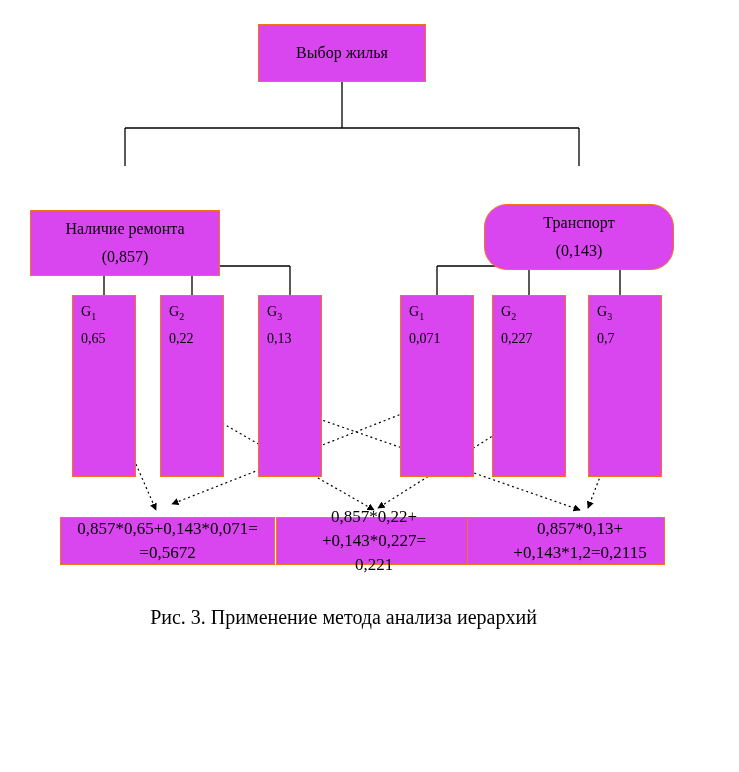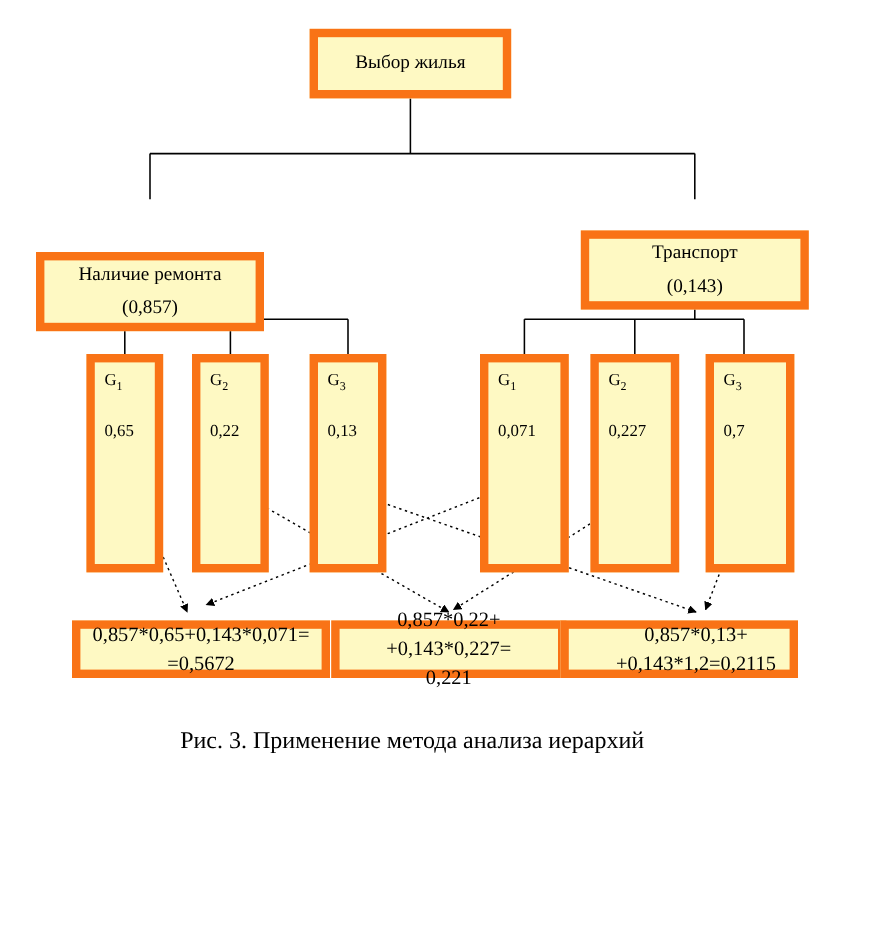--- a/index.html
+++ b/index.html
@@ -11,22 +11,22 @@
     position: relative;
     width: 739px;
     height: 772px;
     background: #ffffff;
     font-family: "Liberation Serif", serif;
     color: #000000;
     overflow: hidden;
   }
   .box {
     position: absolute;
-    border: 7px solid #f97316;
-    background: #fef9c3;
+    border: 1px solid #f97316;
+    background: #d946ef;
     box-sizing: border-box;
     display: flex;
     flex-direction: column;
     align-items: center;
     justify-content: center;
     text-align: center;
   }
   .box .line1, .box .line2 {
     display: block;
     line-height: 1.4;
@@ -38,35 +38,35 @@
     height: 58px;
     font-size: 16px;
   }
   .crit-box {
     width: 190px;
     height: 66px;
     font-size: 16px;
     margin-top: 44px;
   }
   #crit-left  { left: 30px;  top: 166px; }
-  #crit-right { left: 484px; top: 148px; }
+  #crit-right { left: 484px; top: 160px; border-radius: 23px; }
   .crit-box .line1 { margin-bottom: 6px; }
 
   .alt-box {
     width: 64px;
     height: 182px;
     font-size: 14px;
     align-items: flex-start;
     justify-content: flex-start;
     padding: 8px 0 0 8px;
     text-align: left;
   }
   .alt-box.wide { width: 74px; }
   .alt-box .label { display: block; font-size: 14px; }
-  .alt-box .value { display: block; margin-top: 24px; font-size: 14px; }
+  .alt-box .value { display: block; margin-top: 9px; font-size: 14px; }
   .alt-box .label sub { font-size: 10px; }
 
   #alt-l1 { left: 72px;  top: 295px; }
   #alt-l2 { left: 160px; top: 295px; }
   #alt-l3 { left: 258px; top: 295px; }
   #alt-r1 { left: 400px; top: 295px; }
   #alt-r2 { left: 492px; top: 295px; }
   #alt-r3 { left: 588px; top: 295px; }
 
   .result-box {

